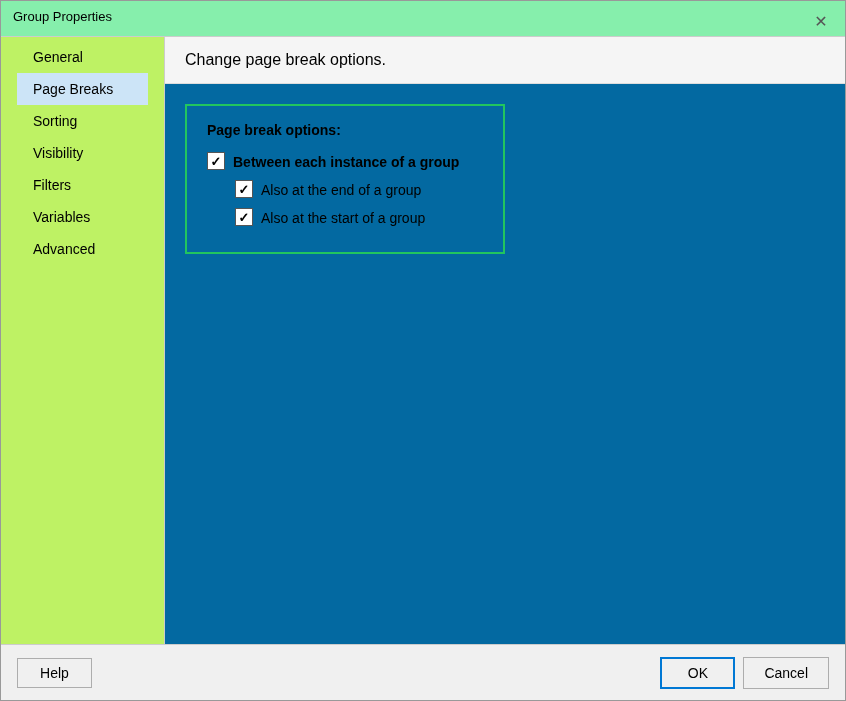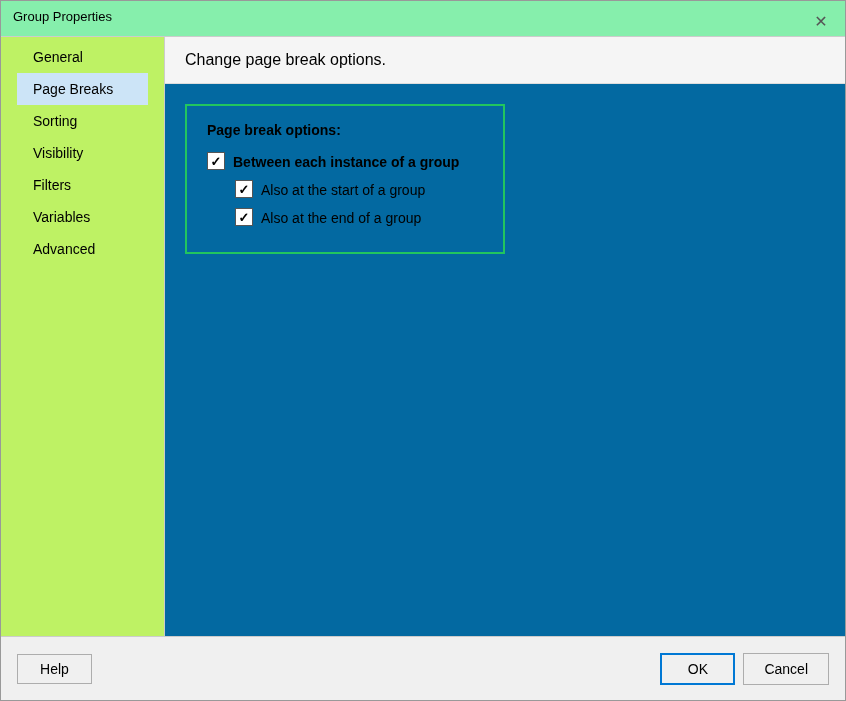--- a/index.html
+++ b/index.html
@@ -158,21 +158,21 @@
       font-weight: bold;
     }
 
     .dialog-footer {
       background: #f0f0f0;
       border-top: 1px solid #ccc;
       padding: 10px 16px;
       display: flex;
       align-items: center;
       justify-content: space-between;
-      height: 64px;
+      height: 56px;
     }
 
     .footer-left {
       display: flex;
       gap: 8px;
     }
 
     .footer-right {
       display: flex;
       gap: 8px;
@@ -226,27 +226,27 @@
 
           
           <div class="checkbox-row">
             <div class="checkbox-wrap checked"></div>
             <span class="checkbox-label bold">Between each instance of a group</span>
           </div>
 
           
           <div class="checkbox-row indented">
             <div class="checkbox-wrap checked"></div>
-            <span class="checkbox-label">Also at the start of a group</span>
+            <span class="checkbox-label">Also at the end of a group</span>
           </div>
 
           
           <div class="checkbox-row indented">
             <div class="checkbox-wrap checked"></div>
-            <span class="checkbox-label">Also at the end of a group</span>
+            <span class="checkbox-label">Also at the start of a group</span>
           </div>
         </div>
       </div>
     </div>
 
   </div>
 
   <div class="dialog-footer">
     <div class="footer-left">
       <button class="btn">Help</button>

